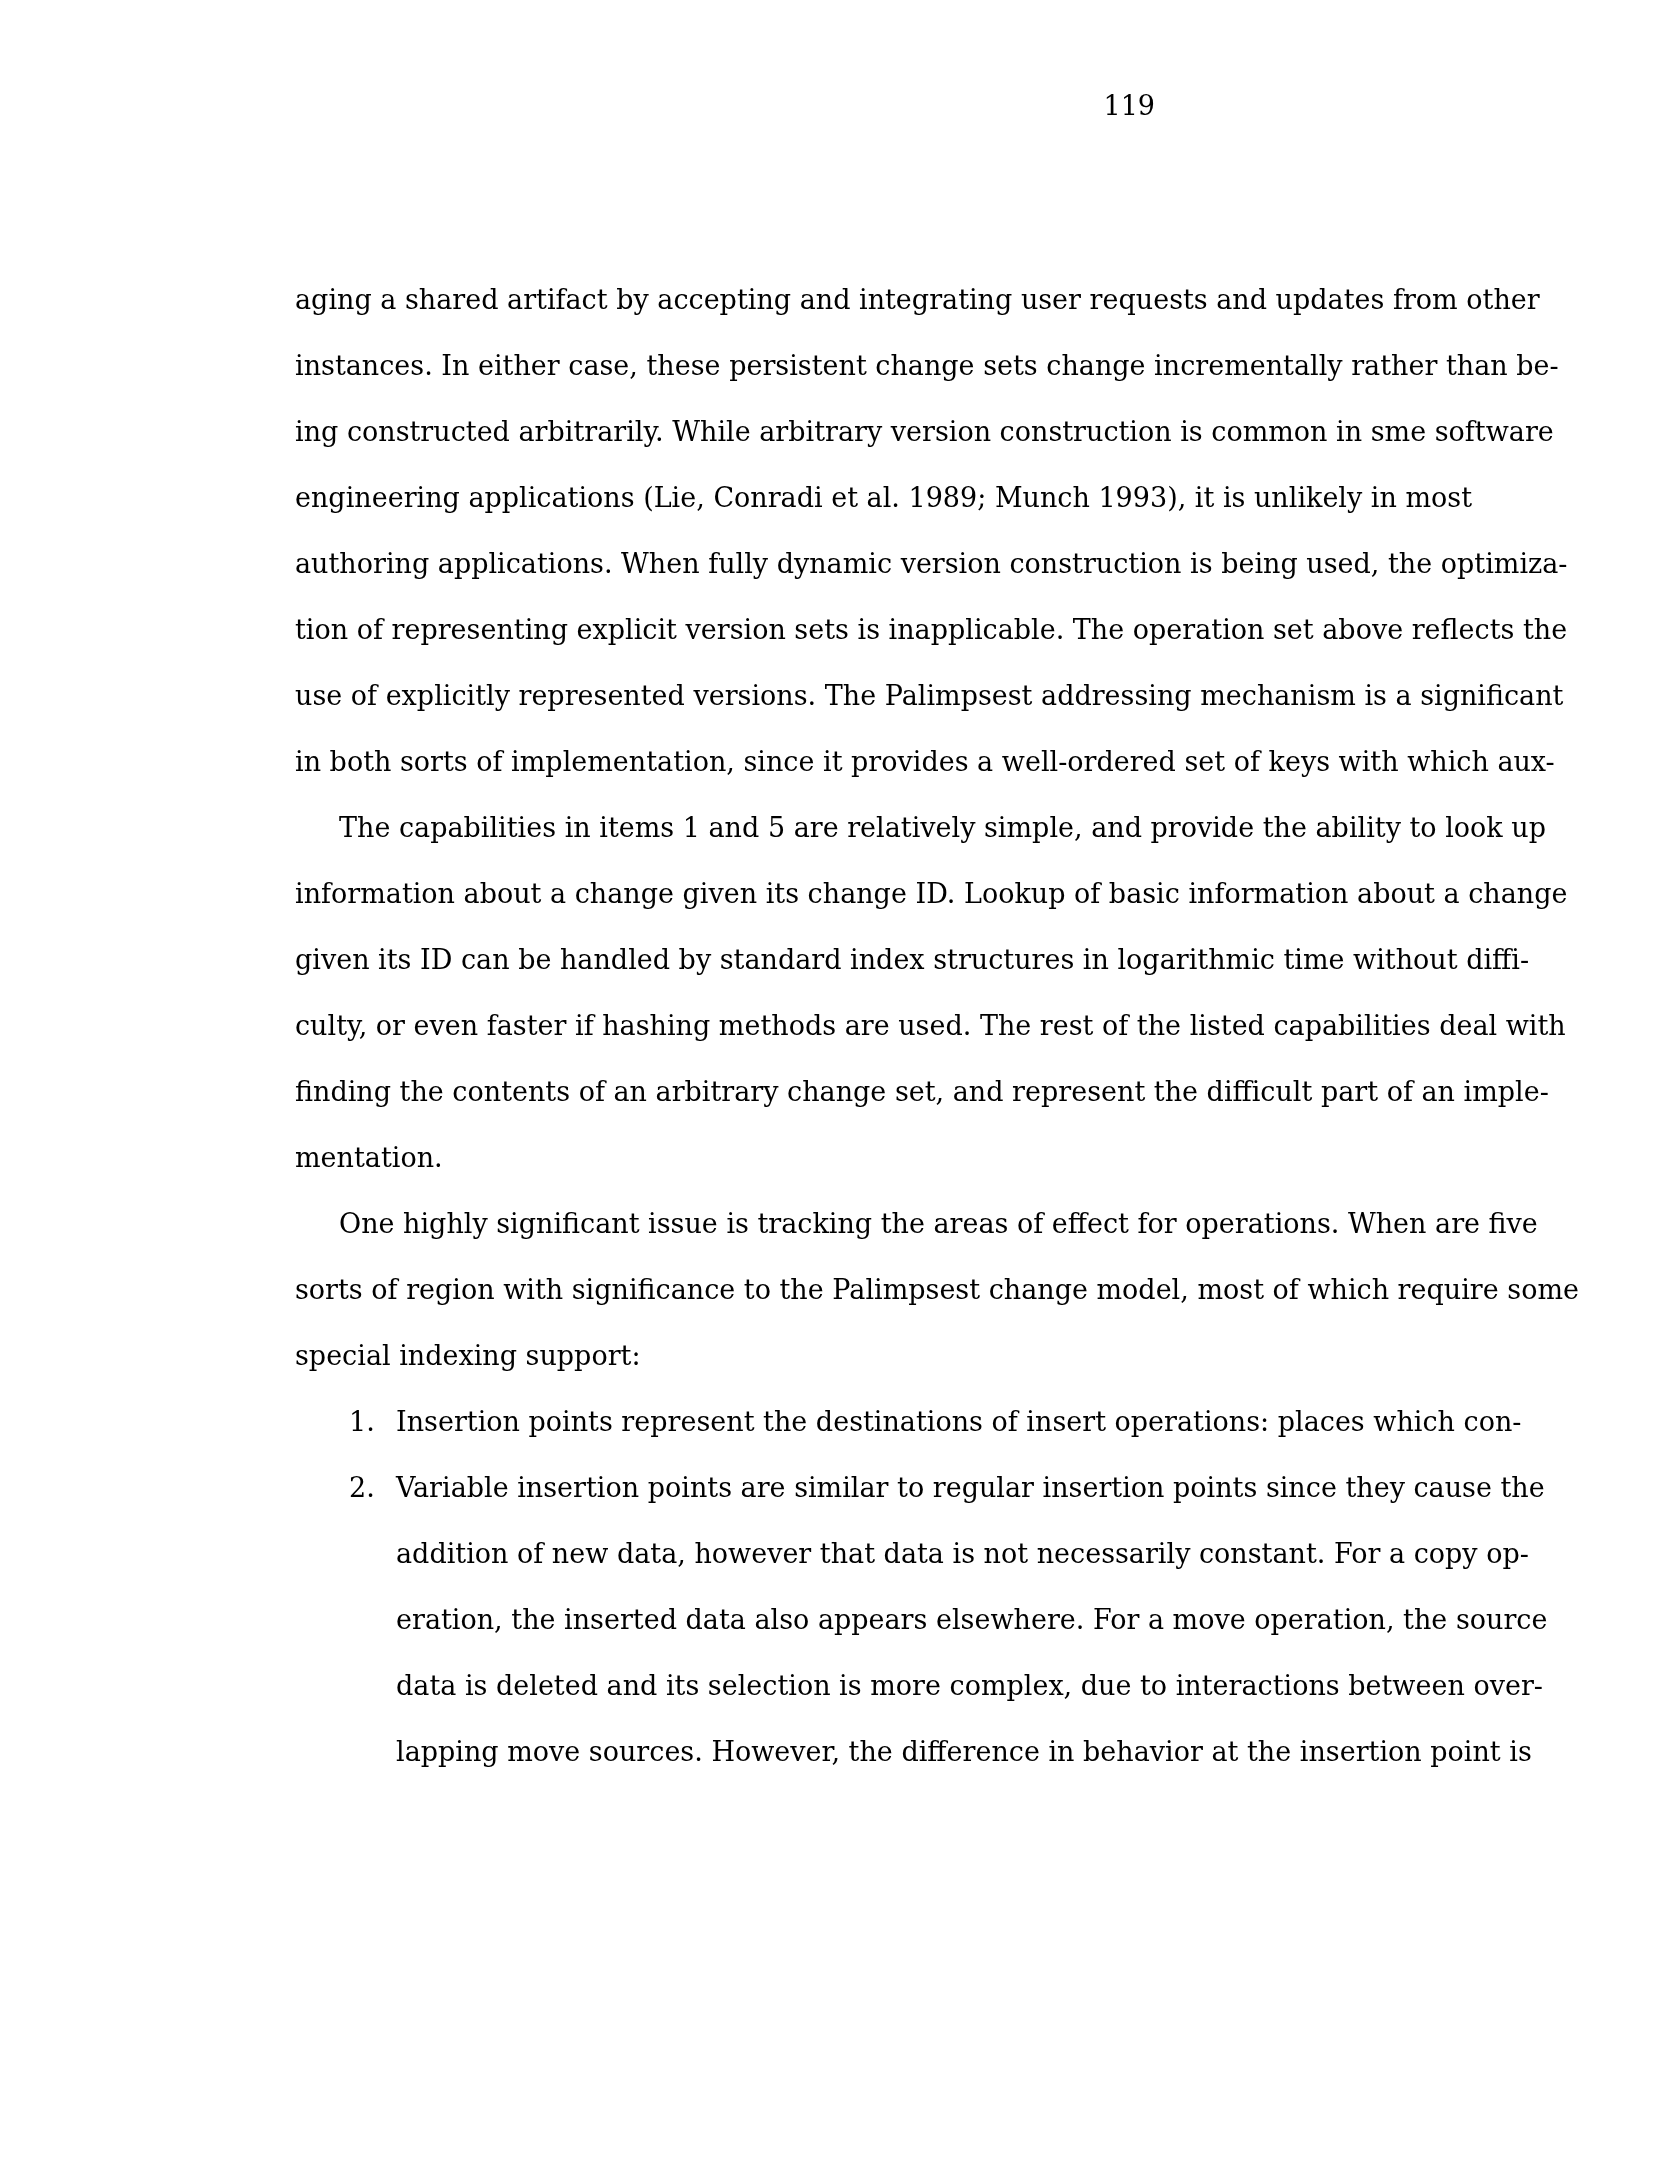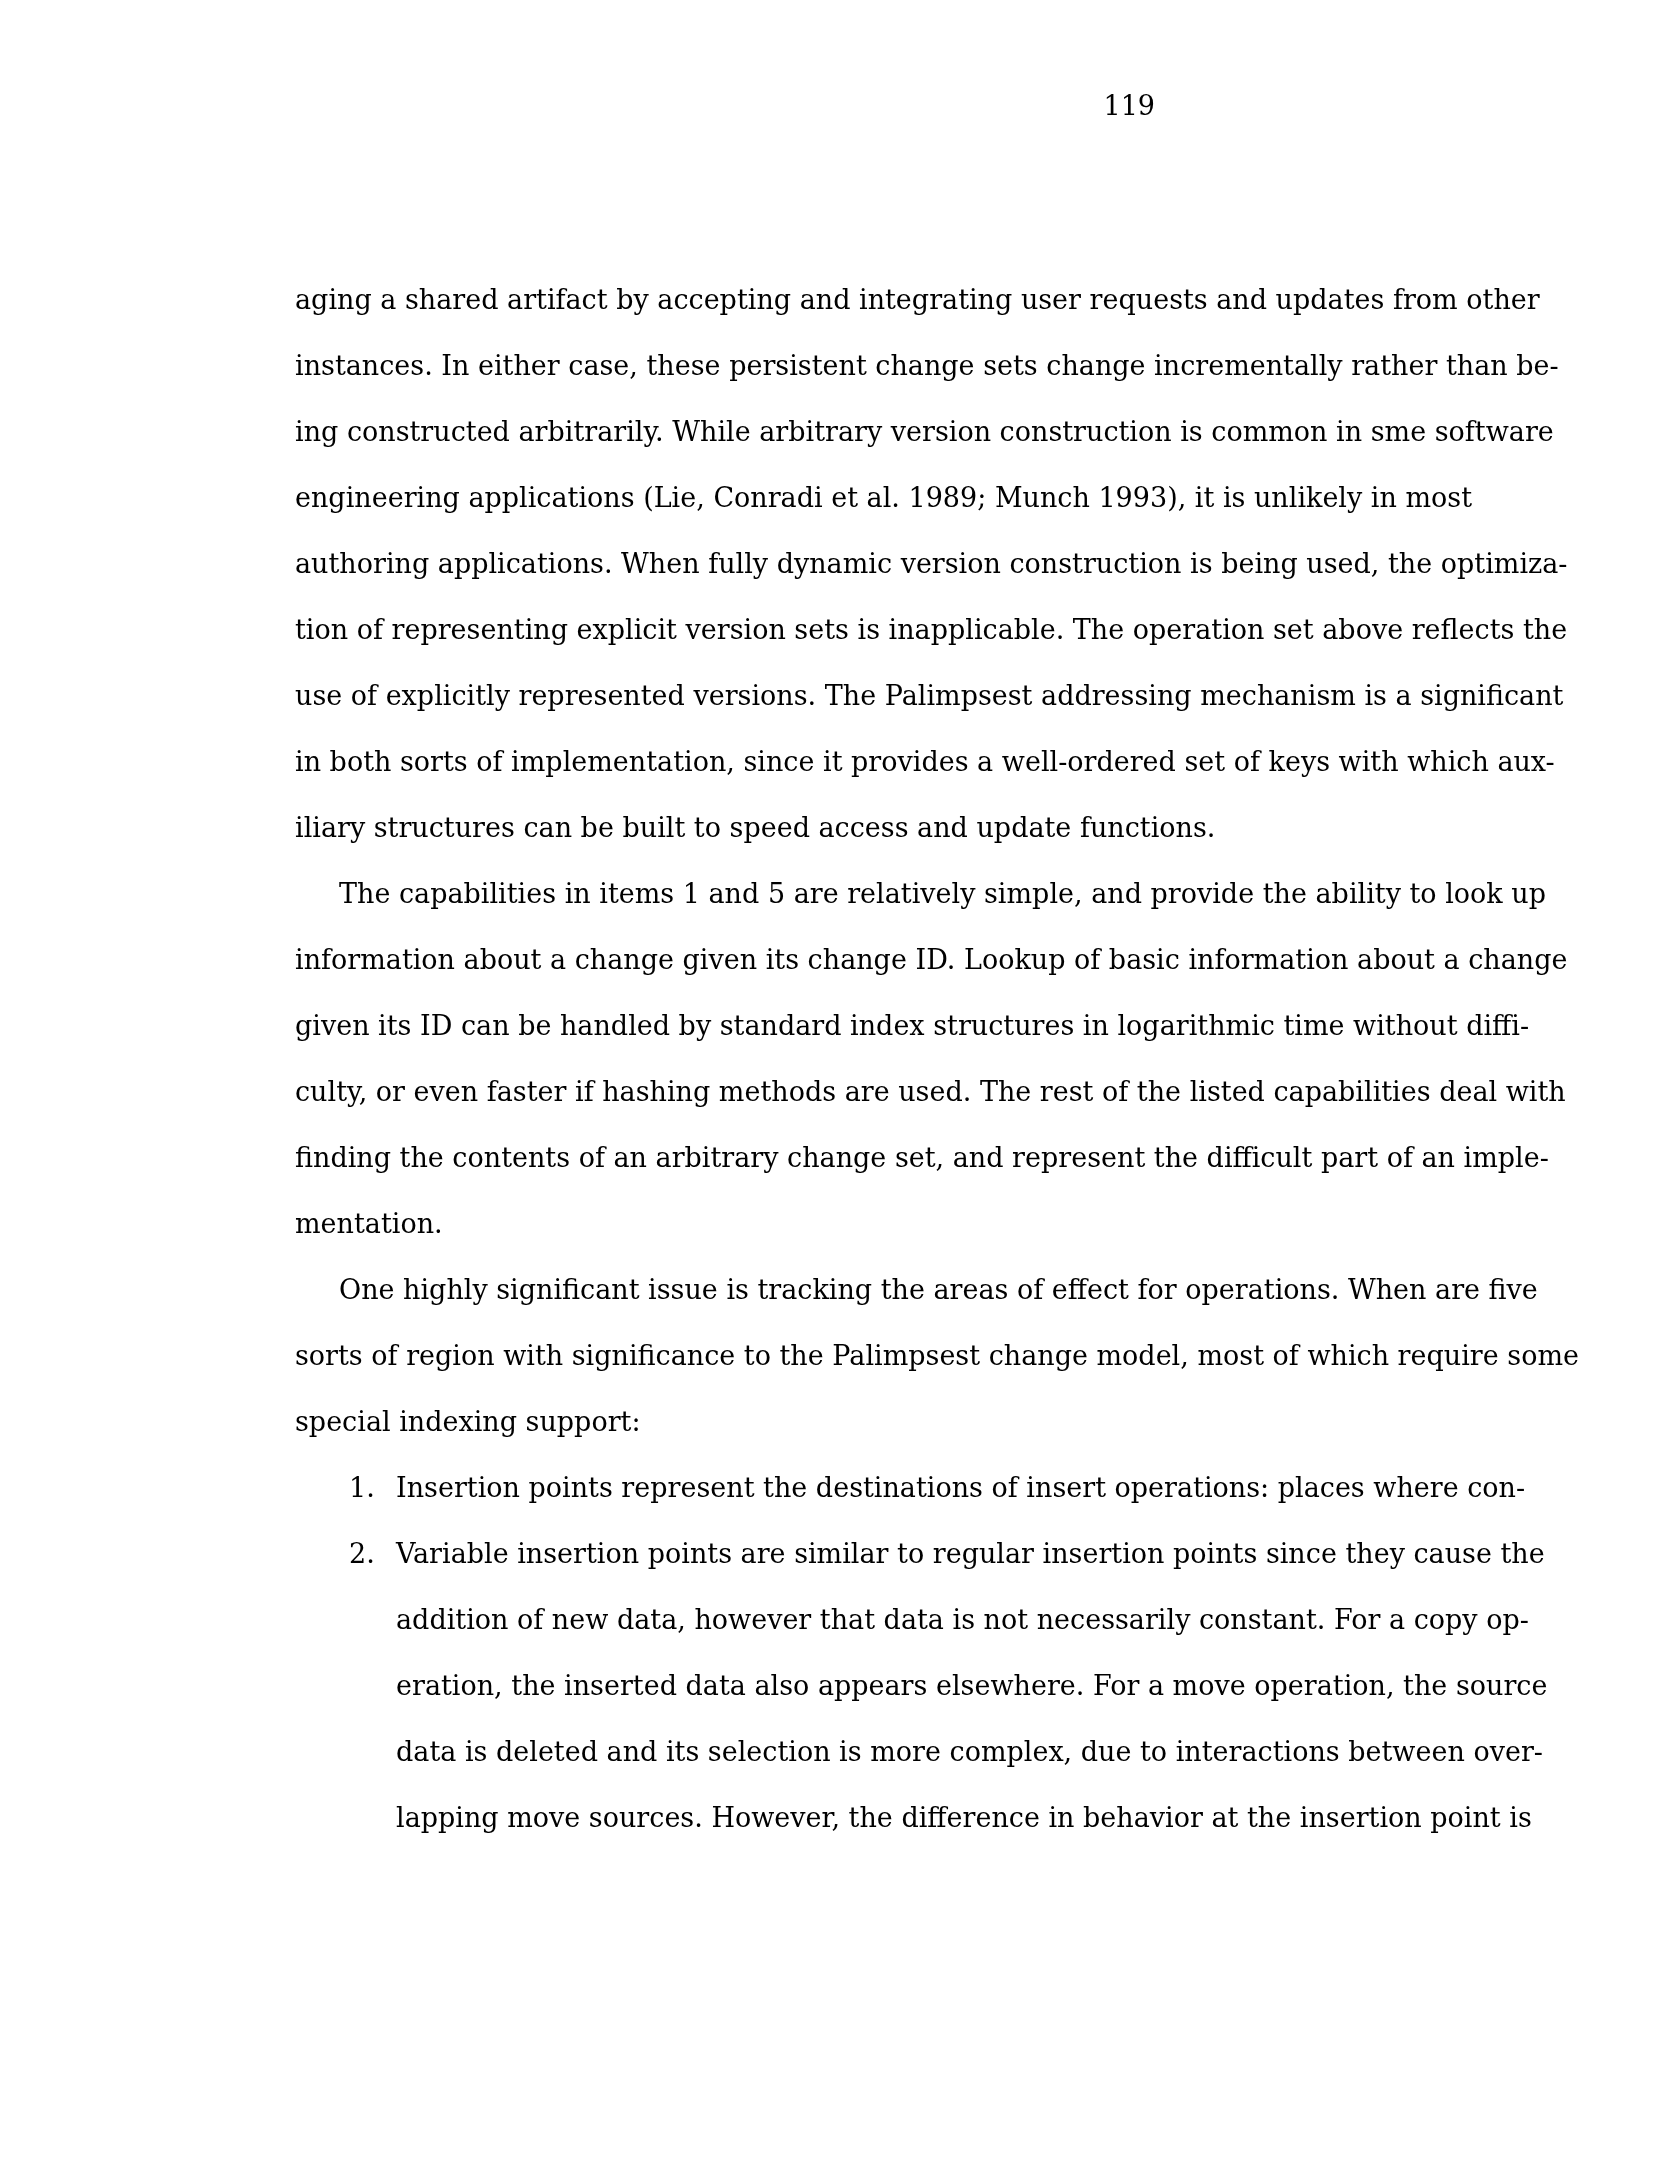--- a/index.html
+++ b/index.html
@@ -60,37 +60,36 @@
   <div class="page-body">
       <div class="block paragraph">
         <div class="line"><span>aging a shared artifact by accepting and integrating user requests and updates from other</span></div>
         <div class="line"><span>instances. In either case, these persistent change sets change incrementally rather than be-</span></div>
         <div class="line"><span>ing constructed arbitrarily. While arbitrary version construction is common in sme software</span></div>
         <div class="line"><span>engineering applications (Lie, Conradi et al. 1989; Munch 1993), it is unlikely in most</span></div>
         <div class="line"><span>authoring applications. When fully dynamic version construction is being used, the optimiza-</span></div>
         <div class="line"><span>tion of representing explicit version sets is inapplicable. The operation set above reflects the</span></div>
         <div class="line"><span>use of explicitly represented versions. The Palimpsest addressing mechanism is a significant</span></div>
         <div class="line"><span>in both sorts of implementation, since it provides a well-ordered set of keys with which aux-</span></div>
-        <div class="line"><span>iliary structures can be built to speed access and update functions.</span></div>
       </div>
       <div class="block paragraph">
         <div class="line indent"><span>The capabilities in items 1 and 5 are relatively simple, and provide the ability to look up</span></div>
         <div class="line"><span>information about a change given its change ID. Lookup of basic information about a change</span></div>
         <div class="line"><span>given its ID can be handled by standard index structures in logarithmic time without diffi-</span></div>
         <div class="line"><span>culty, or even faster if hashing methods are used. The rest of the listed capabilities deal with</span></div>
         <div class="line"><span>finding the contents of an arbitrary change set, and represent the difficult part of an imple-</span></div>
         <div class="line"><span>mentation.</span></div>
       </div>
       <div class="block paragraph">
         <div class="line indent"><span>One highly significant issue is tracking the areas of effect for operations. When are five</span></div>
         <div class="line"><span>sorts of region with significance to the Palimpsest change model, most of which require some</span></div>
         <div class="line"><span>special indexing support:</span></div>
       </div>
       <div class="block list_item">
-        <div class="line"><span class="marker">1.</span><span>Insertion points represent the destinations of insert operations: places where con-</span></div>
+        <div class="line"><span class="marker">1.</span><span>Insertion points represent the destinations of insert operations: places which con-</span></div>
       </div>
       <div class="block list_item">
         <div class="line"><span class="marker">2.</span><span>Variable insertion points are similar to regular insertion points since they cause the</span></div>
         <div class="line"><span>addition of new data, however that data is not necessarily constant. For a copy op-</span></div>
         <div class="line"><span>eration, the inserted data also appears elsewhere. For a move operation, the source</span></div>
         <div class="line"><span>data is deleted and its selection is more complex, due to interactions between over-</span></div>
         <div class="line"><span>lapping move sources. However, the difference in behavior at the insertion point is</span></div>
       </div>
     </div>
 </div>

